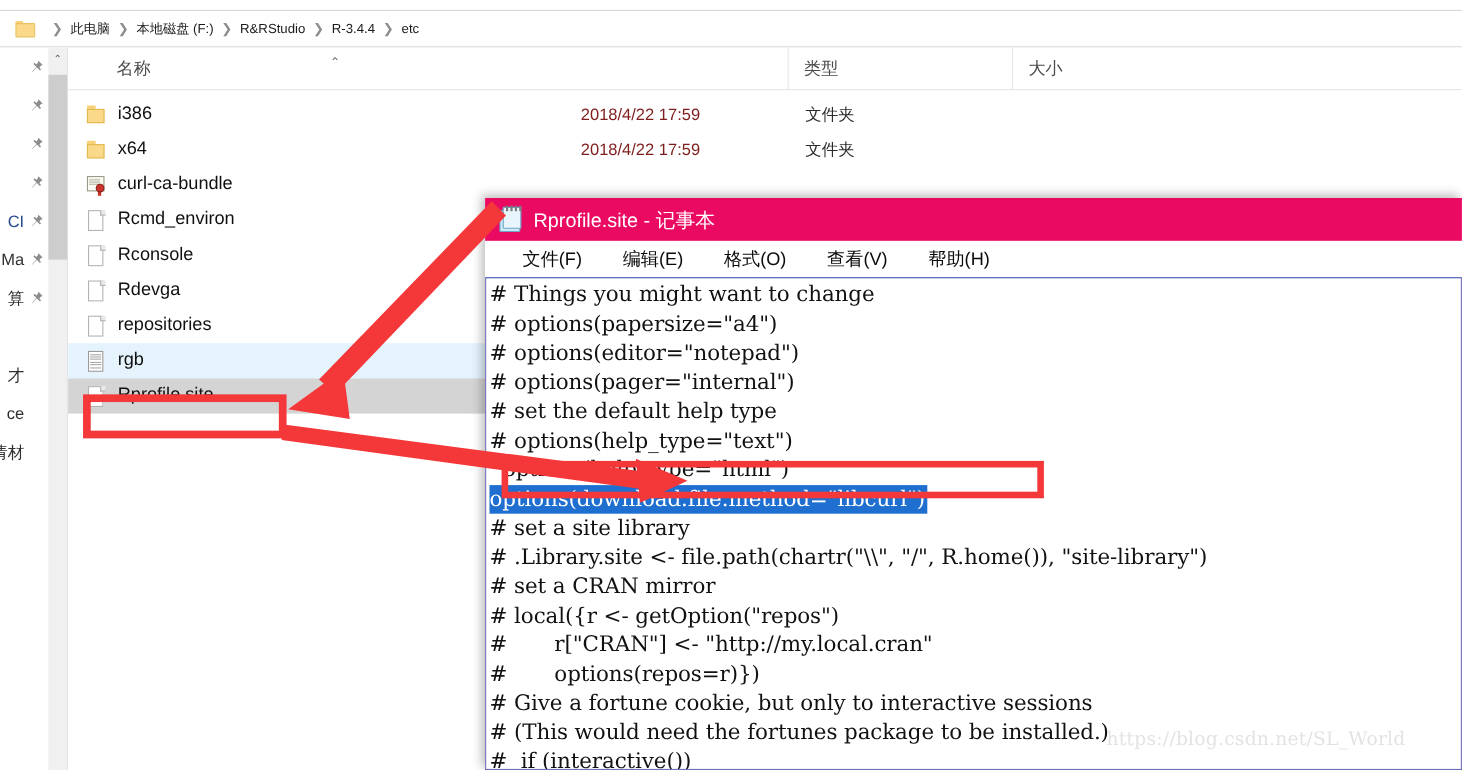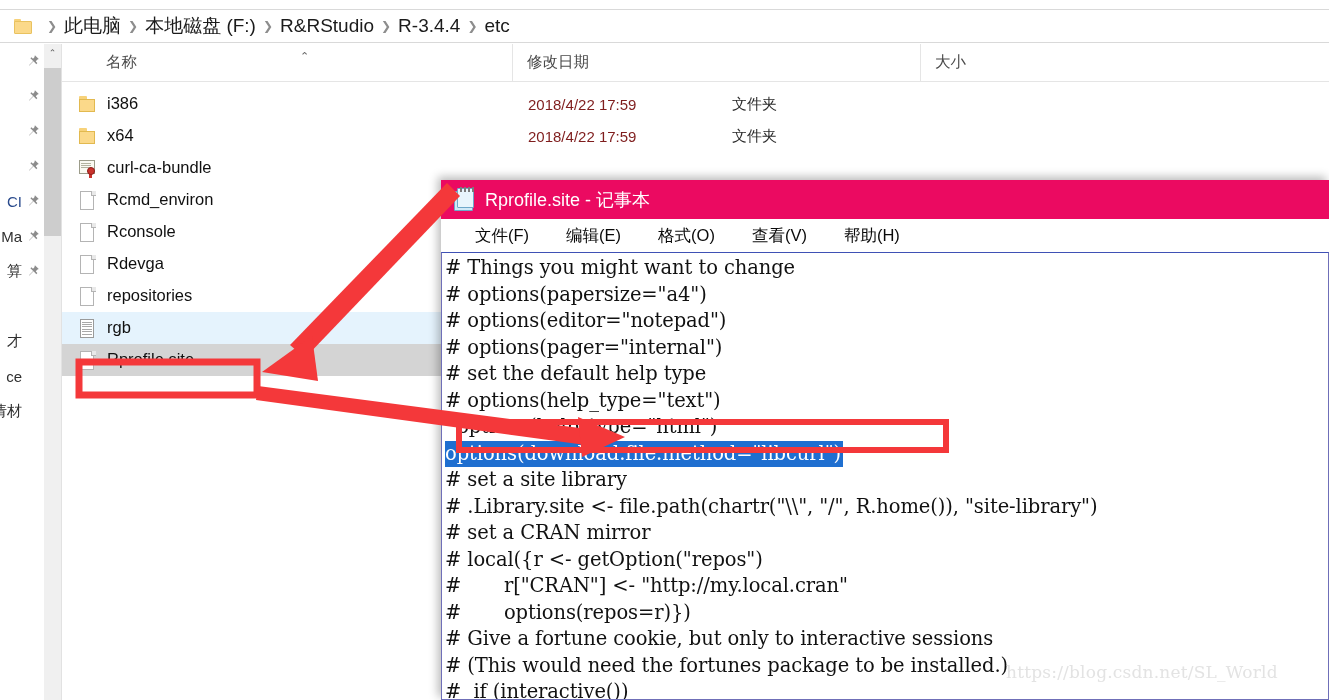--- a/index.html
+++ b/index.html
@@ -15,21 +15,21 @@
 
   
   #addressbar{
     position:absolute;left:0;top:9px;width:1329px;height:34px;
     background:#fff;border:1px solid #d9d9d9;border-left:none;border-right:none;
     display:flex;align-items:center;box-sizing:border-box;
   }
   .crumb-folder{width:18px;height:15px;margin-left:14px;margin-right:8px;position:relative;flex:none;}
   .crumb-folder .tab{position:absolute;left:0;top:0;width:7px;height:3px;background:#f7d27a;border-radius:1px 1px 0 0;}
   .crumb-folder .body{position:absolute;left:0;top:2px;width:18px;height:13px;background:#fbd98a;border:1px solid #e9c25f;box-sizing:border-box;border-radius:1px;}
-  .crumb{font-size:19px;color:#1b1b1b;white-space:nowrap;}
+  .crumb{font-size:12px;color:#1b1b1b;white-space:nowrap;}
   .crumb-sep{color:#8d8d8d;font-size:12px;margin:0 7px;user-select:none;}
 
   
   #navpane{position:absolute;left:0;top:44px;width:44px;height:656px;background:#fff;overflow:hidden;}
   .nav-row{height:35px;display:flex;align-items:center;justify-content:flex-end;padding-right:4px;position:relative;}
   .nav-label{font-size:15px;color:#2f2f2f;white-space:nowrap;position:absolute;right:22px;}
   .nav-label.blue{color:#2a4b8d;}
   .pin{position:absolute;right:4px;top:10px;width:14px;height:14px;}
 
   
@@ -170,22 +170,22 @@
   <div id="navscroll">
     <div class="up">⌃</div>
     <div class="thumb"></div>
   </div>
 
   <div id="filelist">
     <div id="colhdr">
         <div class="colhdr-cell first" style="left: 0px; width: 450px; padding-left: 44px;">
           <span>名称</span>
         </div>
-        <div class="colhdr-cell" style="left: 450px; width: 204px;">
-          <span>修改日期</span>
+        <div class="colhdr-cell" style="left: 654px; width: 204px;">
+          <span>类型</span>
         </div>
         <div class="colhdr-cell" style="left: 858px; width: 148px;">
           <span>大小</span>
         </div>
       </div>
     <div id="sortarrow">⌃</div>
     <div id="rows">
         <div class="frow" style="top: 44px;">
           <div class="fname">
             <span class="ico ico-folder">

